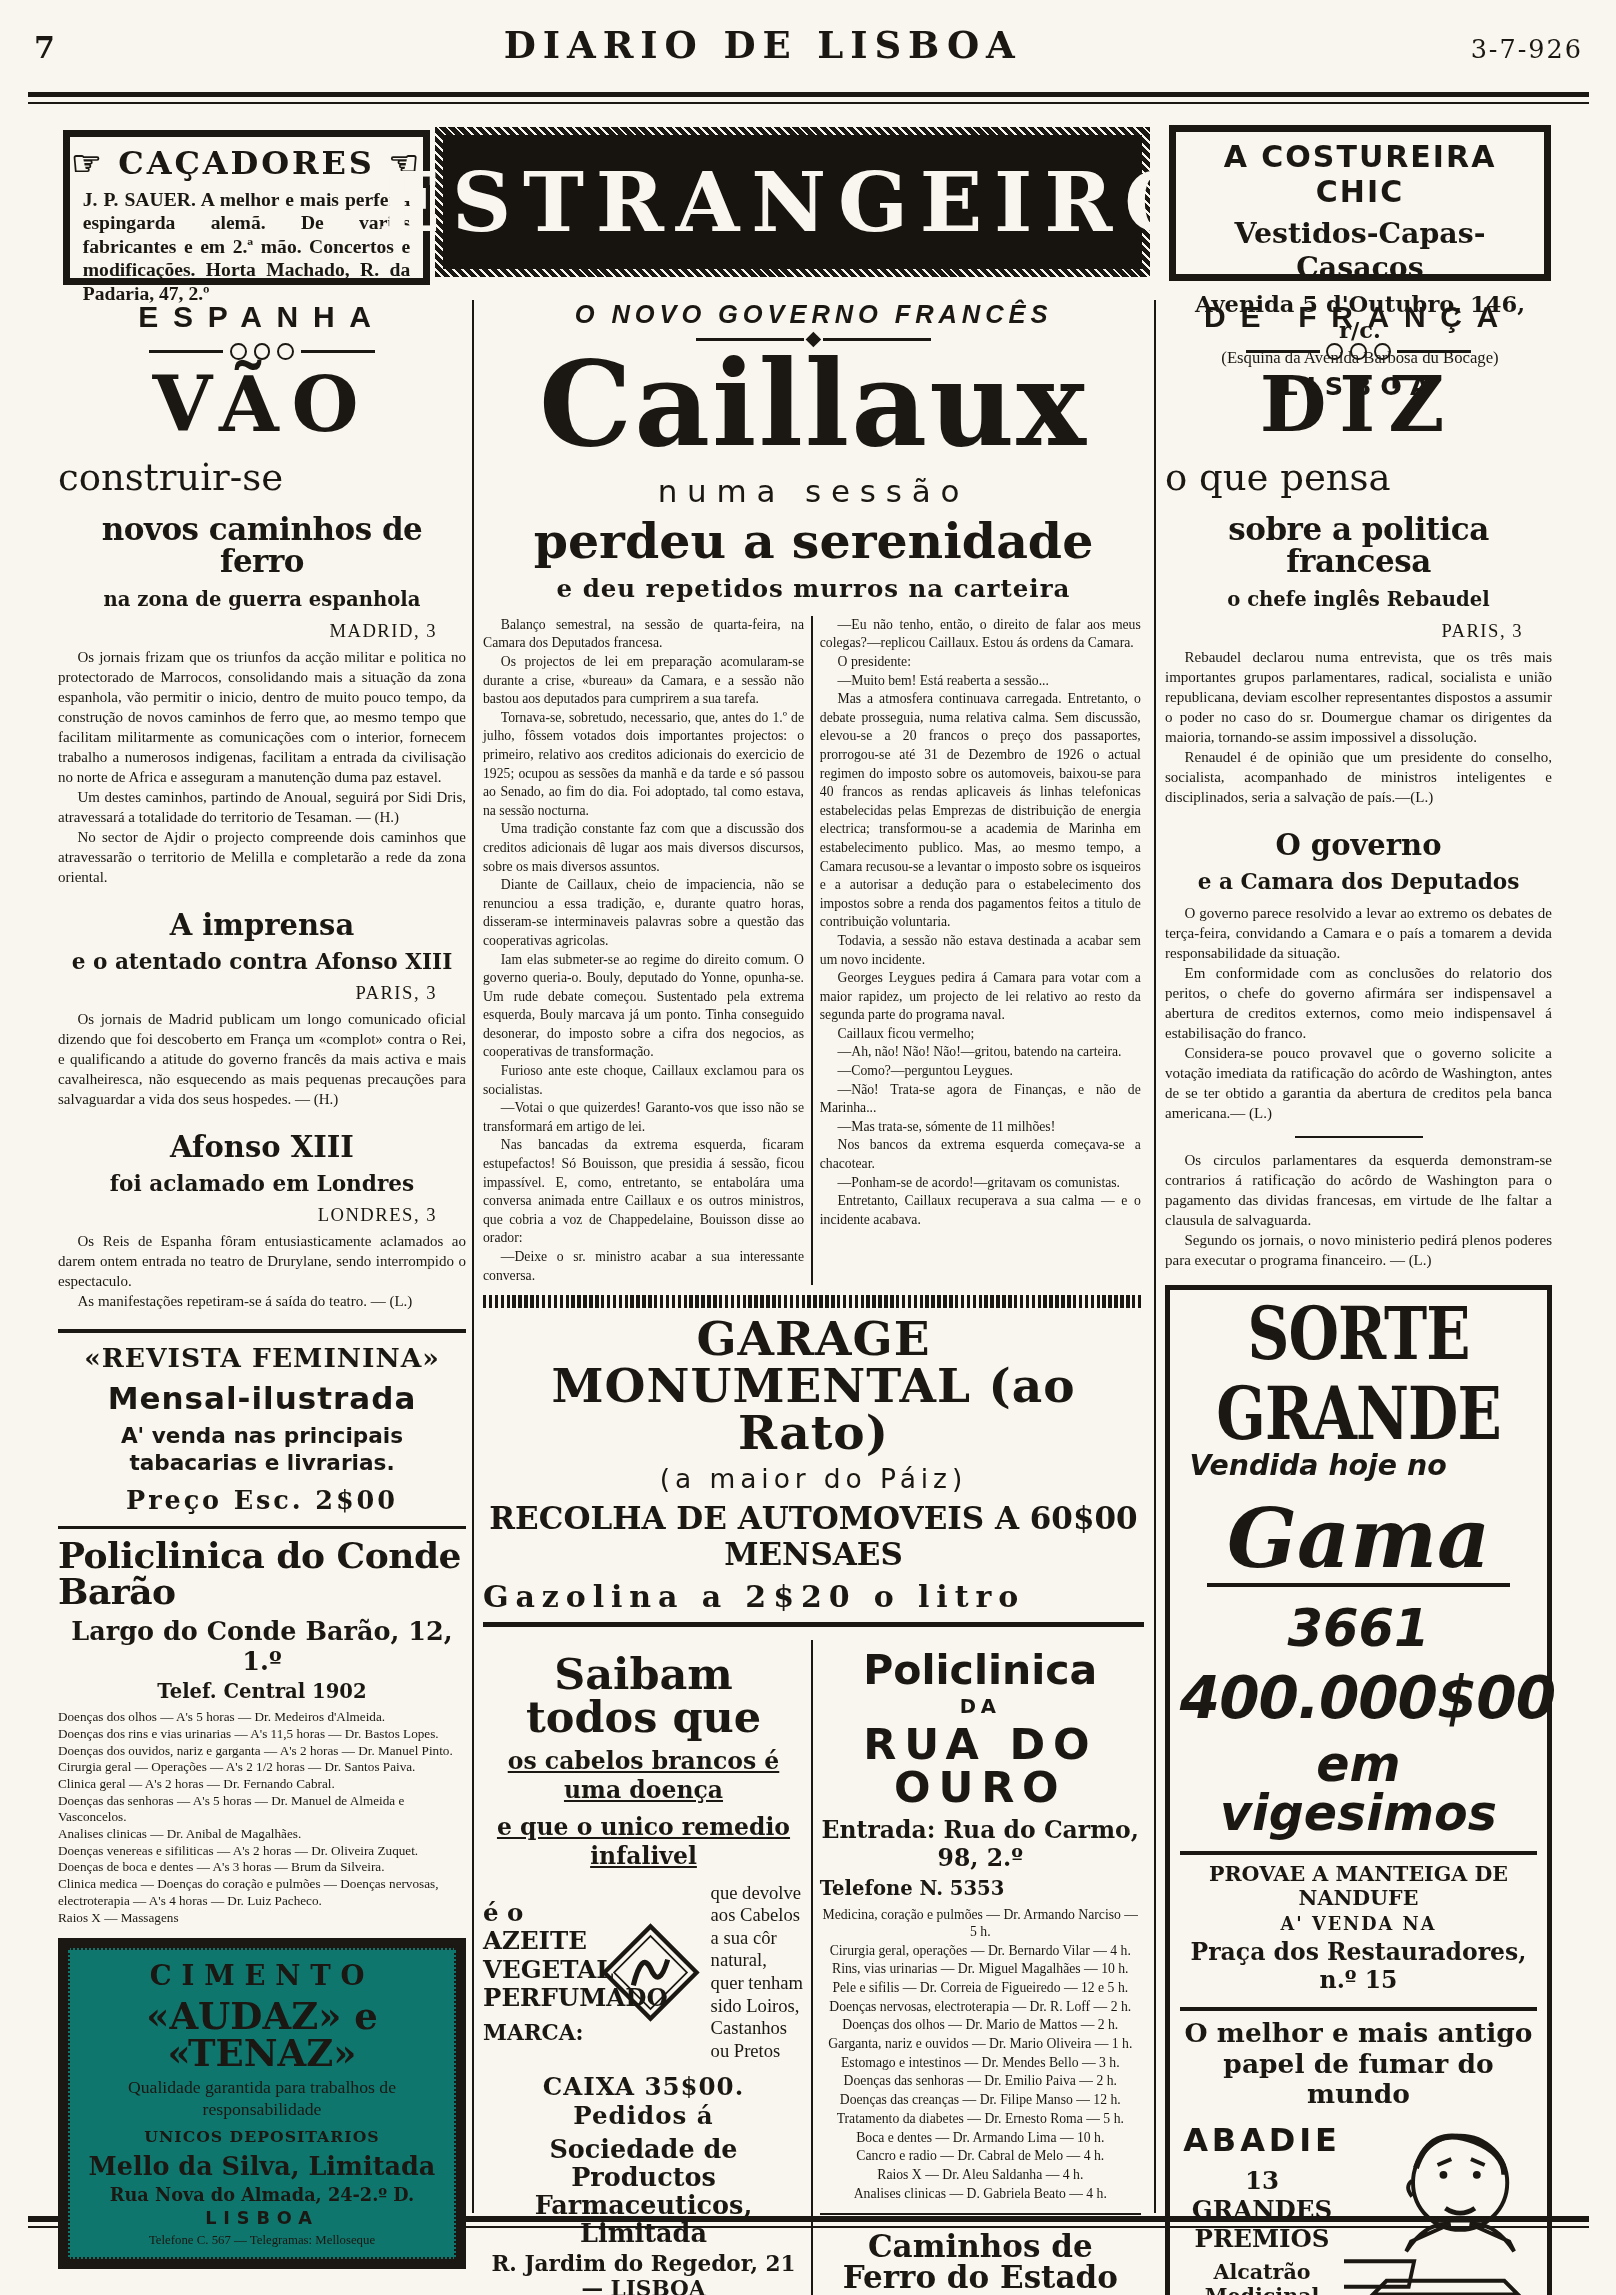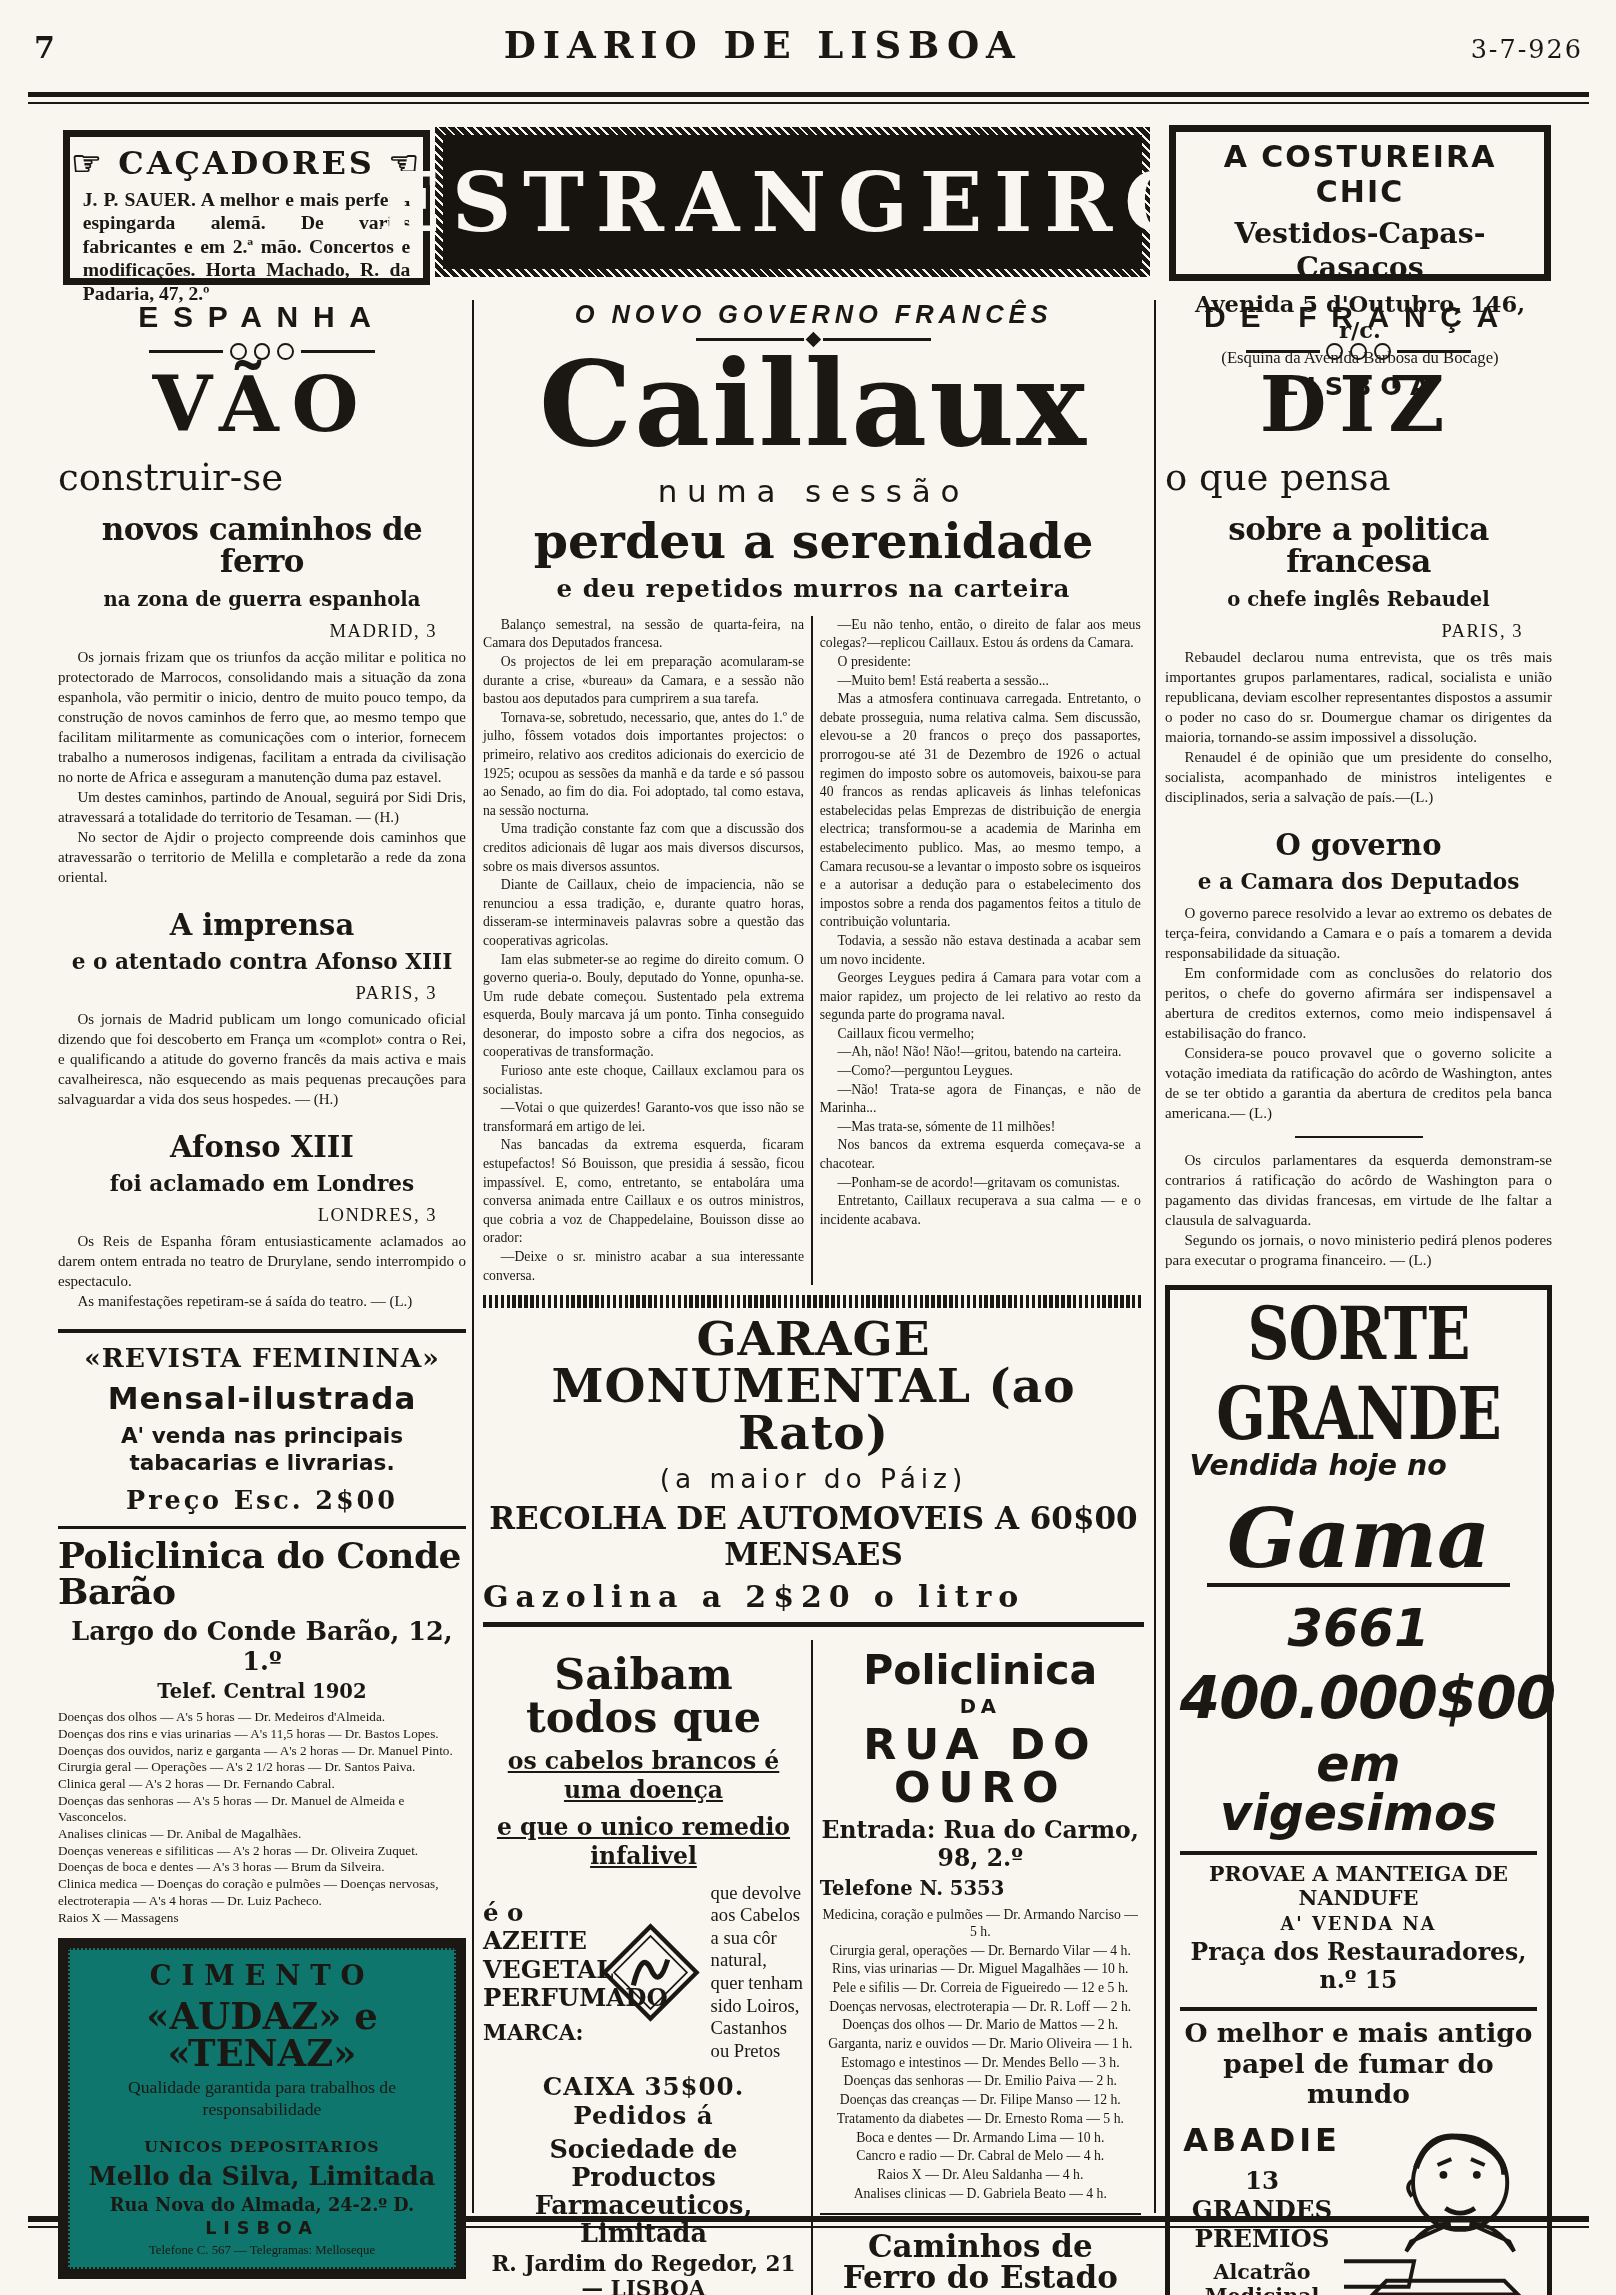--- a/index.html
+++ b/index.html
@@ -139,21 +139,21 @@
   .barao-t{font:700 36px/1 "DejaVu Serif",serif;letter-spacing:-0.5px;}
   .barao-a{font:700 25.5px "DejaVu Serif",serif;text-align:center;margin-top:7.8px;}
   .barao-tel{font:700 19.6px "DejaVu Serif",serif;text-align:center;margin-top:3.9px;}
   .barao-list{margin-top:5.9px;}
   .barao-list p{margin:0;font:13.2px/16.7px "Liberation Serif",serif;text-align:left;}
   .cimento{margin-top:11.8px;background:#1b1712;padding:9.8px;}
   .cimento-in{background:#0f766e;border:2.9px dotted #1b1712;padding:8.8px 4.9px;text-align:center;}
   .cim-l1{font:700 27.5px "DejaVu Serif",serif;letter-spacing:9.8px;}
   .cim-l2{font:700 37px/1 "DejaVu Serif",serif;margin-top:6.9px;}
   .cim-l3{font:400 17.7px/21.6px "Liberation Serif",serif;margin-top:5.9px;}
-  .cim-l4{font:700 15.7px "DejaVu Serif",serif;margin-top:16px;letter-spacing:1px;}
+  .cim-l4{font:700 15.7px "DejaVu Serif",serif;margin-top:6px;letter-spacing:1px;}
   .cim-l5{font:700 25.5px "DejaVu Serif",serif;margin-top:4.9px;}
   .cim-l6{font:700 17.7px "DejaVu Serif",serif;margin-top:3.9px;}
   .cim-l7{font:700 17.7px "DejaVu Sans",sans-serif;margin-top:2.9px;letter-spacing:6.9px;}
   .cim-l8{font:400 12.8px "Liberation Serif",serif;margin-top:4.9px;}
   svg{display:block;}
 </style>
 </head>
 <body>
 
 <div class="page">

